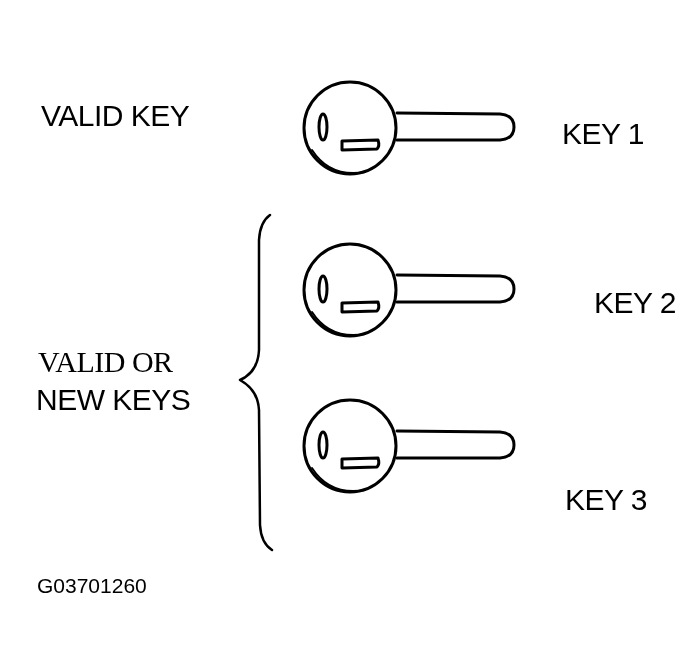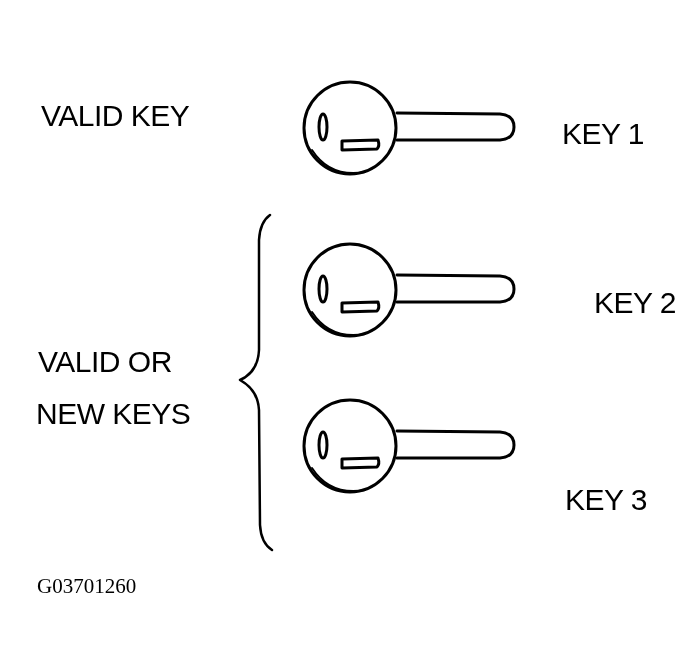--- a/index.html
+++ b/index.html
@@ -1,18 +1,18 @@
 <!DOCTYPE html>
 <html><head>
 <meta charset="utf-8">
 <style>
   html, body { margin:0; padding:0; background:#ffffff; }
   body { width:693px; height:670px; position:relative; overflow:hidden; font-family:"Liberation Sans", sans-serif; color:#000; }
   .lbl { position:absolute; font-size:30px; line-height:36px; letter-spacing:-0.5px; white-space:nowrap; }
-  .code { position:absolute; font-size:21px; line-height:24px; white-space:nowrap;font-family:Liberation Serif, serif; }
+  .code { position:absolute; font-size:21px; line-height:24px; white-space:nowrap; }
   svg { position:absolute; left:0; top:0; }
 </style>
 </head>
 <body>
 
 <svg width="693" height="670" viewBox="0 0 693 670">
   <g fill="none" stroke="#000" stroke-width="3" stroke-linecap="round" stroke-linejoin="round">
 
     <g transform="translate(0,0)">
       <path d="M397 113 L500 114 Q514 115 514 127 Q514 139 500 140 L397 140"></path>
@@ -36,20 +36,20 @@
       <path d="M312 150 Q330 178 365 172" stroke-width="2"></path>
       <ellipse cx="323" cy="127" rx="4" ry="13"></ellipse>
       <path d="M342 141 L378 140 Q380 146 377 149 L342 150 Z"></path>
     </g>
 
     <path stroke-width="2.5" d="M270 215 Q260 222 259 240 L259 350 Q258 372 240 380 Q258 390 259 410 L260 525 Q261 543 272 550"></path>
   </g>
 </svg>
 
 <div class="lbl" style="left:41px;top:98px;text-align:center;">VALID KEY</div>
-<div class="lbl" style="left:38px;top:344px;">VALID OR</div>
-<div class="lbl" style="left:36px;top:396px;">NEW KEYS</div>
+<div class="lbl" style="left:38px;top:344px;font-family:Liberation Serif, serif;">VALID OR</div>
+<div class="lbl" style="left:36px;top:382px;">NEW KEYS</div>
 
 <div class="lbl" style="left:562px;top:116px;">KEY 1</div>
 <div class="lbl" style="left:565px;top:285px;margin-left:29px;">KEY 2</div>
 <div class="lbl" style="left:565px;top:438px;margin-top:44px;">KEY 3</div>
 
 <div class="code" style="left:37px;top:574px;">G03701260</div>
 
 </body></html>

